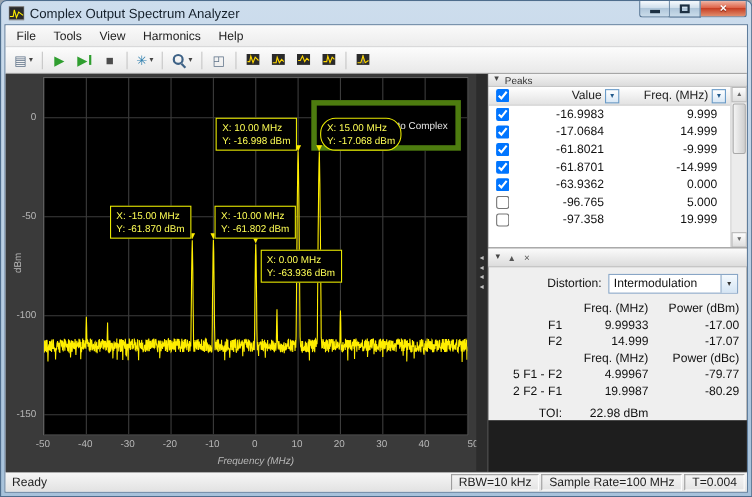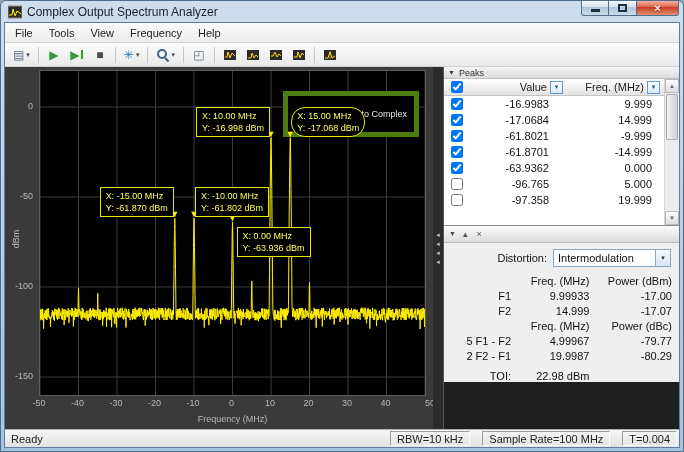--- a/index.html
+++ b/index.html
@@ -40,21 +40,21 @@
 .legend{position:absolute;top:20px;right:6px;display:flex;align-items:center;border:5px solid #4d7c0f;background:#000;padding:13px 7px;z-index:2;}
 .legend .txt{font-size:9px;color:#e6e6e6;white-space:nowrap;}
 .legend .lline{width:22px;height:2px;background:#ffee00;}
 .datatip{position:absolute;background:#000;border:1px solid #e8e800;color:#ffff55;font-size:9px;line-height:12px;padding:2px 5px;white-space:nowrap;z-index:4;}
 .marker{position:absolute;color:#ffee00;font-size:9px;line-height:8px;transform:translateX(-50%);z-index:3;}
 #markers{position:absolute;left:0;top:0;right:0;bottom:0;pointer-events:none;}
 #y-ticks{position:absolute;left:0;width:31px;top:3px;bottom:33px;}
 #y-ticks span{position:absolute;right:3px;transform:translateY(-50%);font-size:9px;color:#b8b8b8;}
 #x-ticks{position:absolute;left:34px;right:7px;bottom:20px;height:11px;}
 #x-ticks span{position:absolute;transform:translateX(-50%);font-size:9px;color:#b8b8b8;top:0;}
-.xlabel{position:absolute;left:34px;right:7px;bottom:5px;text-align:center;font-size:9px;color:#b8b8b8;}
+.xlabel{position:absolute;left:34px;right:7px;bottom:5px;text-align:center;font-size:9px;color:#b8b8b8;font-style:italic;}
 .ylabel{position:absolute;left:-4px;top:46%;transform:rotate(-90deg);font-size:9px;color:#b8b8b8;width:30px;text-align:center;}
 .strip{width:10px;background:#2c2c2c;display:flex;flex-direction:column;align-items:center;justify-content:center;gap:1px;flex:none;}
 .strip span{color:#c0c0c0;font-size:7px;line-height:8px;}
 .right{width:236px;display:flex;flex-direction:column;background:#1e1e1e;border-left:1px solid #555;flex:none;}
 .peaks{height:158px;display:flex;flex-direction:column;background:#f2f2f2;flex:none;}
 .ptitle{height:12px;background:linear-gradient(#f4f4f4,#dcdcdc);border-bottom:1px solid #c2c2c2;display:flex;align-items:center;gap:4px;padding:0 4px;font-size:9px;color:#333;overflow:hidden;}
 .tri{font-size:7px;color:#444;line-height:8px;}
 .pbody{flex:1;display:flex;overflow:hidden;}
 .ptable{flex:1;background:#fff;display:flex;flex-direction:column;overflow:hidden;}
 .phead{height:17px;display:flex;align-items:center;background:linear-gradient(#ffffff,#e2e2e2);border-bottom:1px solid #c5c5c5;flex:none;}
@@ -81,21 +81,21 @@
 .hhdr{display:flex;align-items:center;gap:5px;padding:2px 6px 3px;}
 .lfreq{display:flex;align-items:center;gap:6px;padding:2px 8px 4px;}
 .meas{border-collapse:collapse;margin:1px 4px 0;}
 .meas td{height:15px;font-size:11px;padding:0 3px;white-space:nowrap;color:#111;}
 .meas td.c1{width:64px;text-align:right;}
 .meas td.c2{width:76px;text-align:right;}
 .meas td.c3{width:80px;text-align:right;}
 .meas tr.toi td{padding-top:7px;}
 .statusbar{height:18px;background:linear-gradient(#f6f6f6,#e2e2e2);border-top:1px solid #aeaeae;display:flex;align-items:center;font-size:11px;color:#222;padding:0 2px 0 6px;flex:none;}
 .sright{margin-left:auto;display:flex;align-items:center;}
-.scell{border:1px solid;border-color:#9d9d9d #fdfdfd #fdfdfd #9d9d9d;margin-left:12px;padding:0 6px;height:15px;display:flex;align-items:center;white-space:nowrap;}
+.scell{border:1px solid;border-color:#9d9d9d #fdfdfd #fdfdfd #9d9d9d;margin-left:2px;padding:0 6px;height:15px;display:flex;align-items:center;white-space:nowrap;}
 </style>
 </head>
 <body>
 
 <div class="window">
   <div class="titlebar">
     <span class="app-icon">
       <svg width="14" height="14" viewBox="0 0 14 14">
           <rect x="0" y="1" width="14" height="12" fill="#2a2a2a" stroke="#888"></rect>
           <polyline points="1,10 4,10 5,4 7,11 9,6 13,9" fill="none" stroke="#ffee00" stroke-width="1"></polyline>
@@ -111,21 +111,21 @@
         </span>
       <span class="win-btn close">×</span>
     </span>
   </div>
   <div class="app-body">
 
     <div class="menubar">
       <span class="menu-item">File</span>
       <span class="menu-item">Tools</span>
       <span class="menu-item">View</span>
-      <span class="menu-item">Frequency</span>
+      <span class="menu-item">Harmonics</span>
       <span class="menu-item">Help</span>
     </div>
 
     <div class="toolbar">
       <span class="tbtn">
           <span class="g gray">▤</span>
           <span class="dd">▾</span>
         </span>
       <span class="tsep"></span>
       <span class="tbtn">

